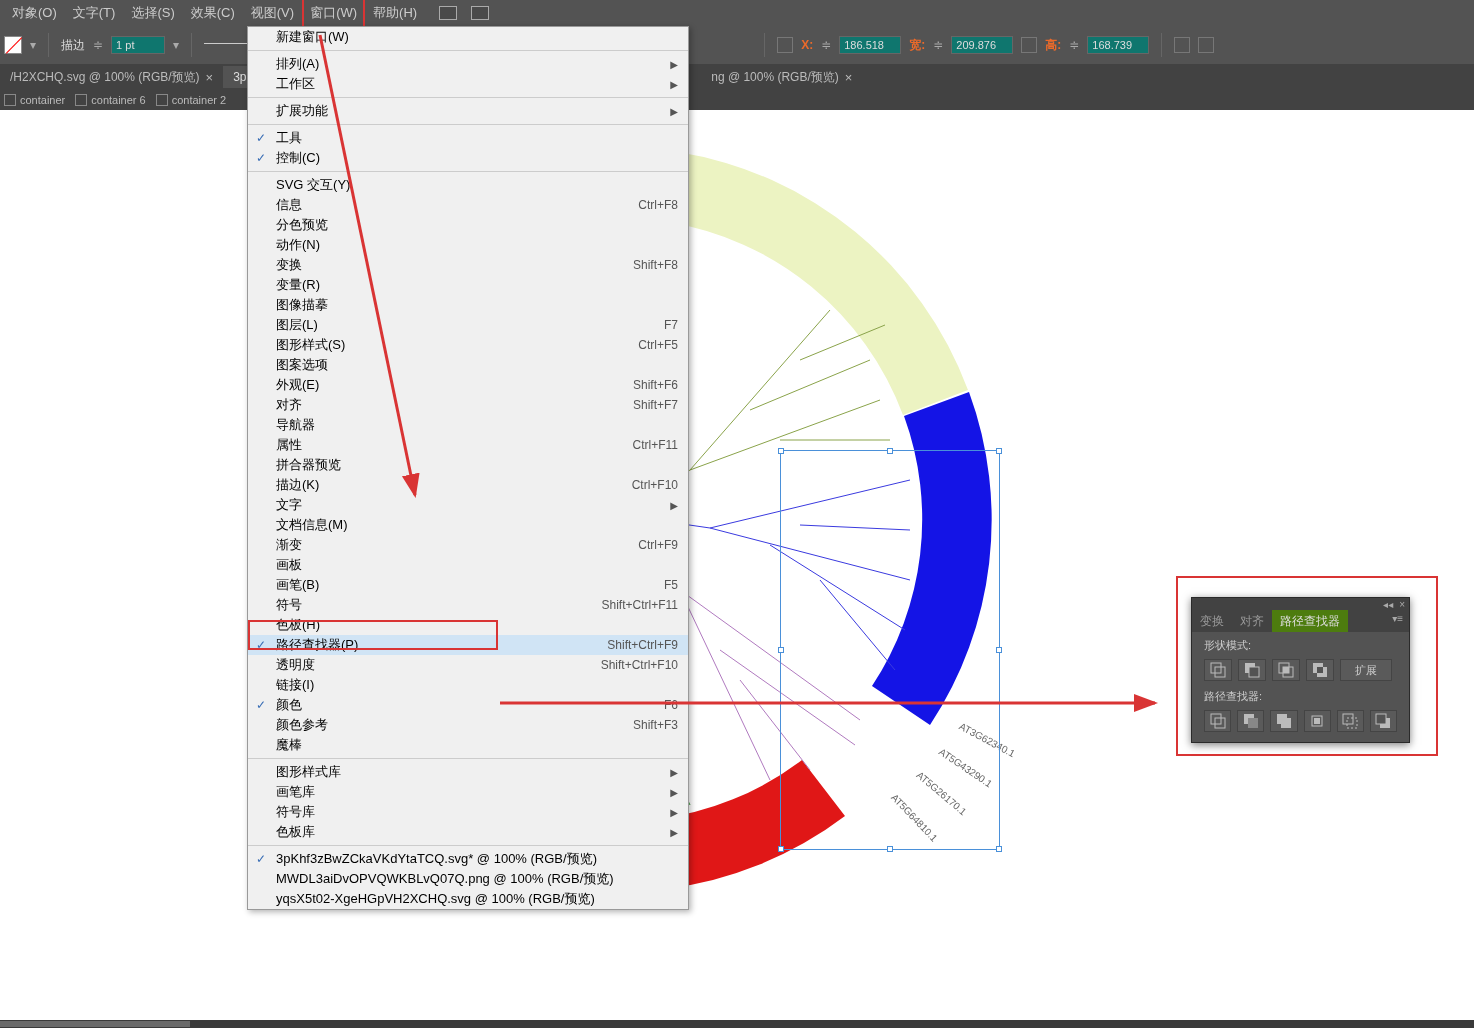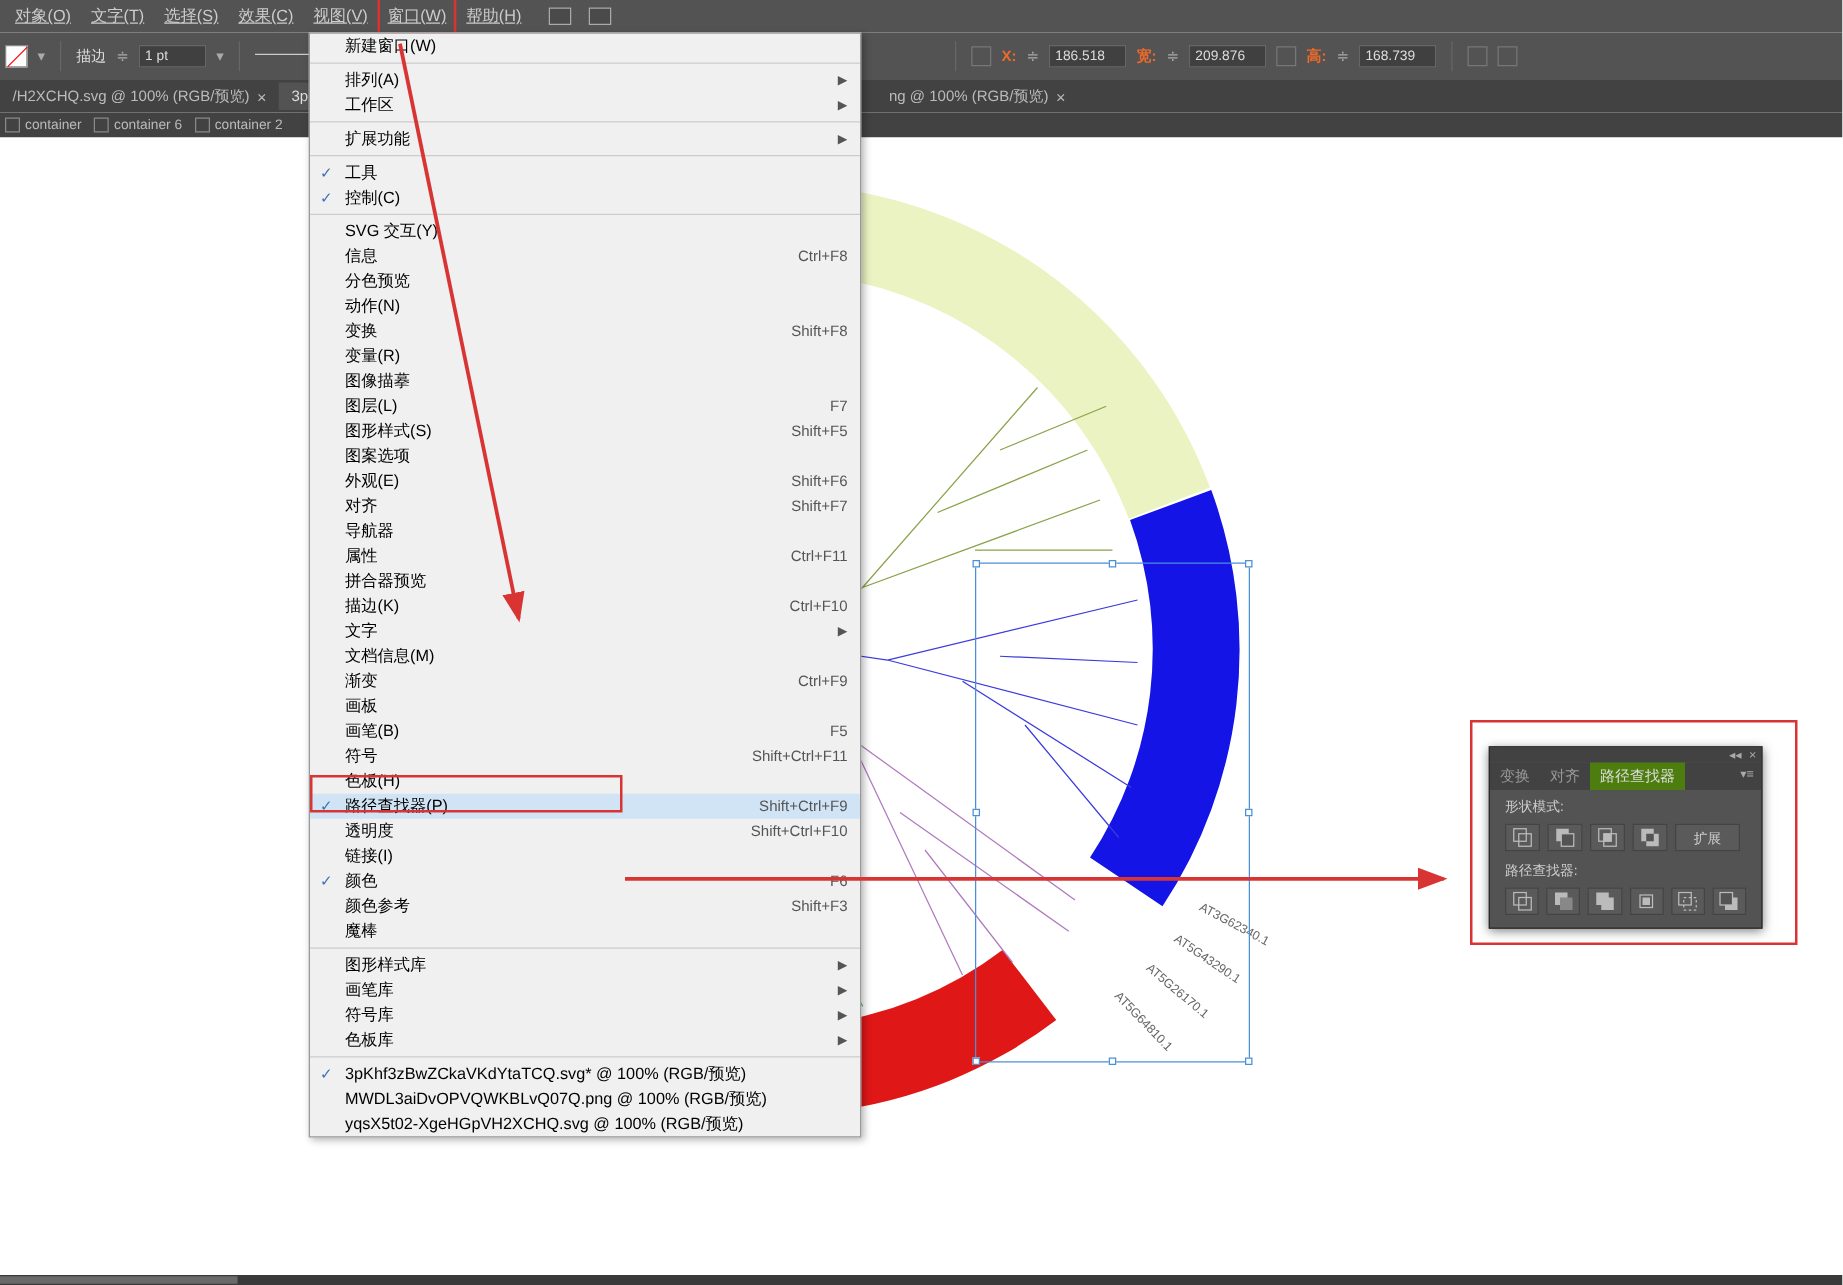--- a/index.html
+++ b/index.html
@@ -1,27 +1,27 @@
 <!DOCTYPE html>
 <html><head>
 <meta charset="utf-8">
 <style>
 *{margin:0;padding:0;box-sizing:border-box;font-family:"Microsoft YaHei",sans-serif;}
 body{background:#fff;width:1474px;height:1028px;position:relative;overflow:hidden;}
 .top-menubar{background:#535353;height:26px;display:flex;align-items:center;color:#ccc;font-size:13px;padding-left:4px;}
-.top-menubar .menu-item{padding:4px 8px;cursor:pointer;text-decoration:underline;}
+.top-menubar .menu-item{padding:4px 8px;cursor:pointer;}
 .top-menubar .menu-item.hl{border:2px solid #d93434;padding:4px 6px;}
 .top-menubar .extra-icons{display:flex;gap:14px;margin-left:14px;}
 .top-menubar .icon-box{width:18px;height:14px;border:1px solid #aaa;background:#4a4a4a;}
 .control-bar{background:#535353;height:38px;display:flex;align-items:center;color:#ddd;font-size:12px;padding-left:4px;gap:8px;}
 .control-bar .swatch{width:18px;height:18px;background:#000;border:1px solid #888;}
 .control-bar .swatch.nofill{background:#fff;position:relative;}
 .control-bar .swatch.nofill:after{content:"";position:absolute;width:22px;height:1px;background:red;transform:rotate(-45deg);top:8px;left:-2px;}
 .control-bar label{color:#ddd;}
-.control-bar input,.control-bar select{background:#404040;border:1px solid #666;color:#ddd;padding:2px 4px;font-size:11px;}
+.control-bar input,.control-bar select{background:#0f766e;border:1px solid #666;color:#ddd;padding:2px 4px;font-size:11px;}
 .control-bar .num{width:62px;}
 .control-bar .stroke-input{width:54px;}
 .control-bar .sep{width:1px;height:24px;background:#666;margin:0 4px;}
 .control-bar .orng{color:#ec6a2a;font-weight:bold;}
 .control-bar .mini-icon{width:16px;height:16px;border:1px solid #777;}
 .tab-bar{background:#424242;height:26px;display:flex;align-items:center;}
 .tab-bar .tab{padding:4px 10px;color:#bbb;font-size:12px;display:flex;align-items:center;gap:6px;}
 .tab-bar .tab.active{background:#535353;color:#ddd;}
 .tab-bar .close-x{font-size:13px;cursor:pointer;}
 .breadcrumb{background:#424242;height:20px;display:flex;align-items:center;padding-left:4px;gap:10px;}
@@ -236,21 +236,21 @@
     </div>
     <div class="dd-item">
       <span>图像描摹</span>
     </div>
     <div class="dd-item">
       <span>图层(L)</span>
       <span class="shortcut">F7</span>
     </div>
     <div class="dd-item">
       <span>图形样式(S)</span>
-      <span class="shortcut">Shift+F5</span>
+      <span class="shortcut">Ctrl+F5</span>
     </div>
     <div class="dd-item">
       <span>图案选项</span>
     </div>
     <div class="dd-item">
       <span>外观(E)</span>
       <span class="shortcut">Shift+F6</span>
     </div>
     <div class="dd-item">
       <span>对齐</span>

